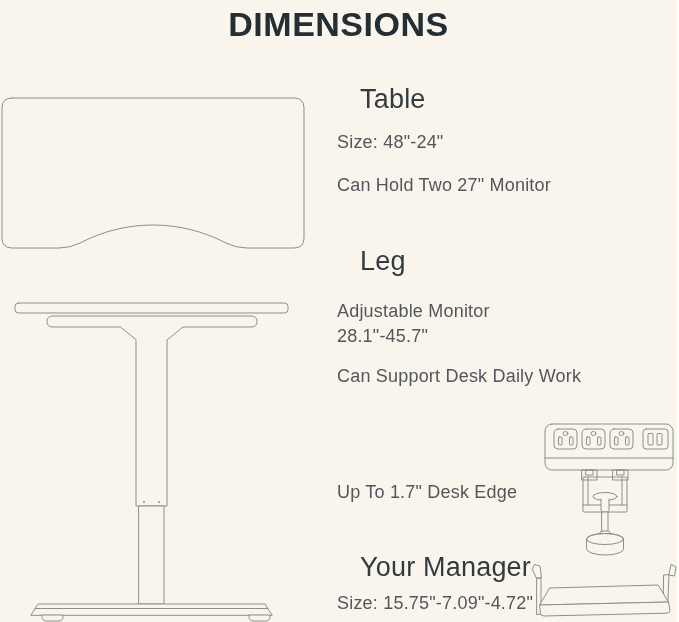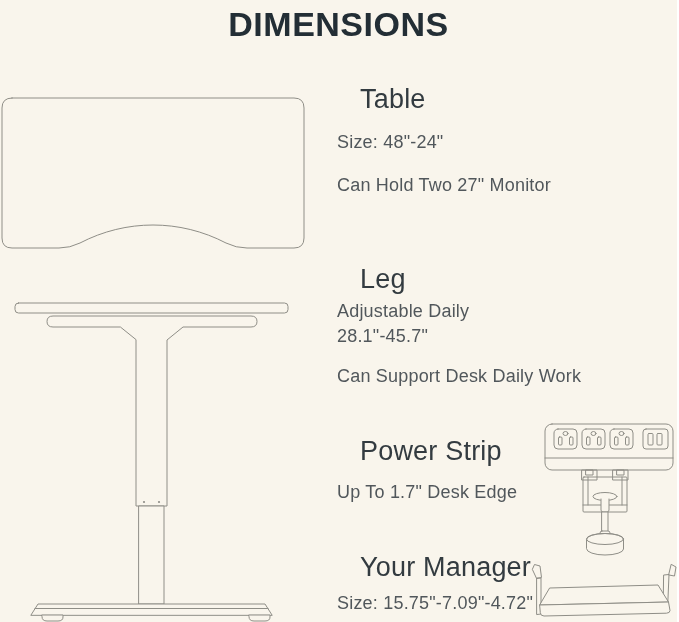--- a/index.html
+++ b/index.html
@@ -58,26 +58,25 @@
       <path d="M25 308.5 H258"></path>
       <path fill="#f9f5ec" d="M32 315 H53 V317 Q53 321 48 321 H37 Q32 321 32 317 Z"></path>
       <path fill="#f9f5ec" d="M239 315 H260 V317 Q260 321 255 321 H244 Q239 321 239 317 Z"></path>
     </g>
   </svg>
 
   <div class="heading" style="top:84px">Table</div>
   <div class="body-text" style="top:130px">Size: 48"-24"</div>
   <div class="body-text" style="top:173px">Can Hold Two 27" Monitor</div>
 
-  <div class="heading" style="top:264px">Leg</div>
-  <div class="body-text" style="top:299px">Adjustable Daily</div>
+  <div class="heading" style="top:246px">Leg</div>
+  <div class="body-text" style="top:299px">Adjustable Monitor</div>
   <div class="body-text" style="top:324px">28.1"-45.7"</div>
   <div class="body-text" style="top:364px">Can Support Desk Daily Work</div>
 
-  <div class="heading" style="top:436px">Power Strip</div>
   <div class="body-text" style="top:480px">Up To 1.7" Desk Edge</div>
 
   <div class="heading" style="top:552px">Your Manager</div>
   <div class="body-text" style="top:591px">Size: 15.75"-7.09"-4.72"</div>
 
   <svg class="illus" style="left:540px;top:420px" width="139" height="137" viewBox="0 0 139 137" aria-label="clamp-on-power-strip-line-drawing">
     <g fill="none" stroke="#8f8e87" stroke-width="1" stroke-linejoin="round" stroke-linecap="round">
       <rect x="5" y="4" width="128" height="46" rx="7"></rect>
       <path d="M5 38 H133"></path>
 

